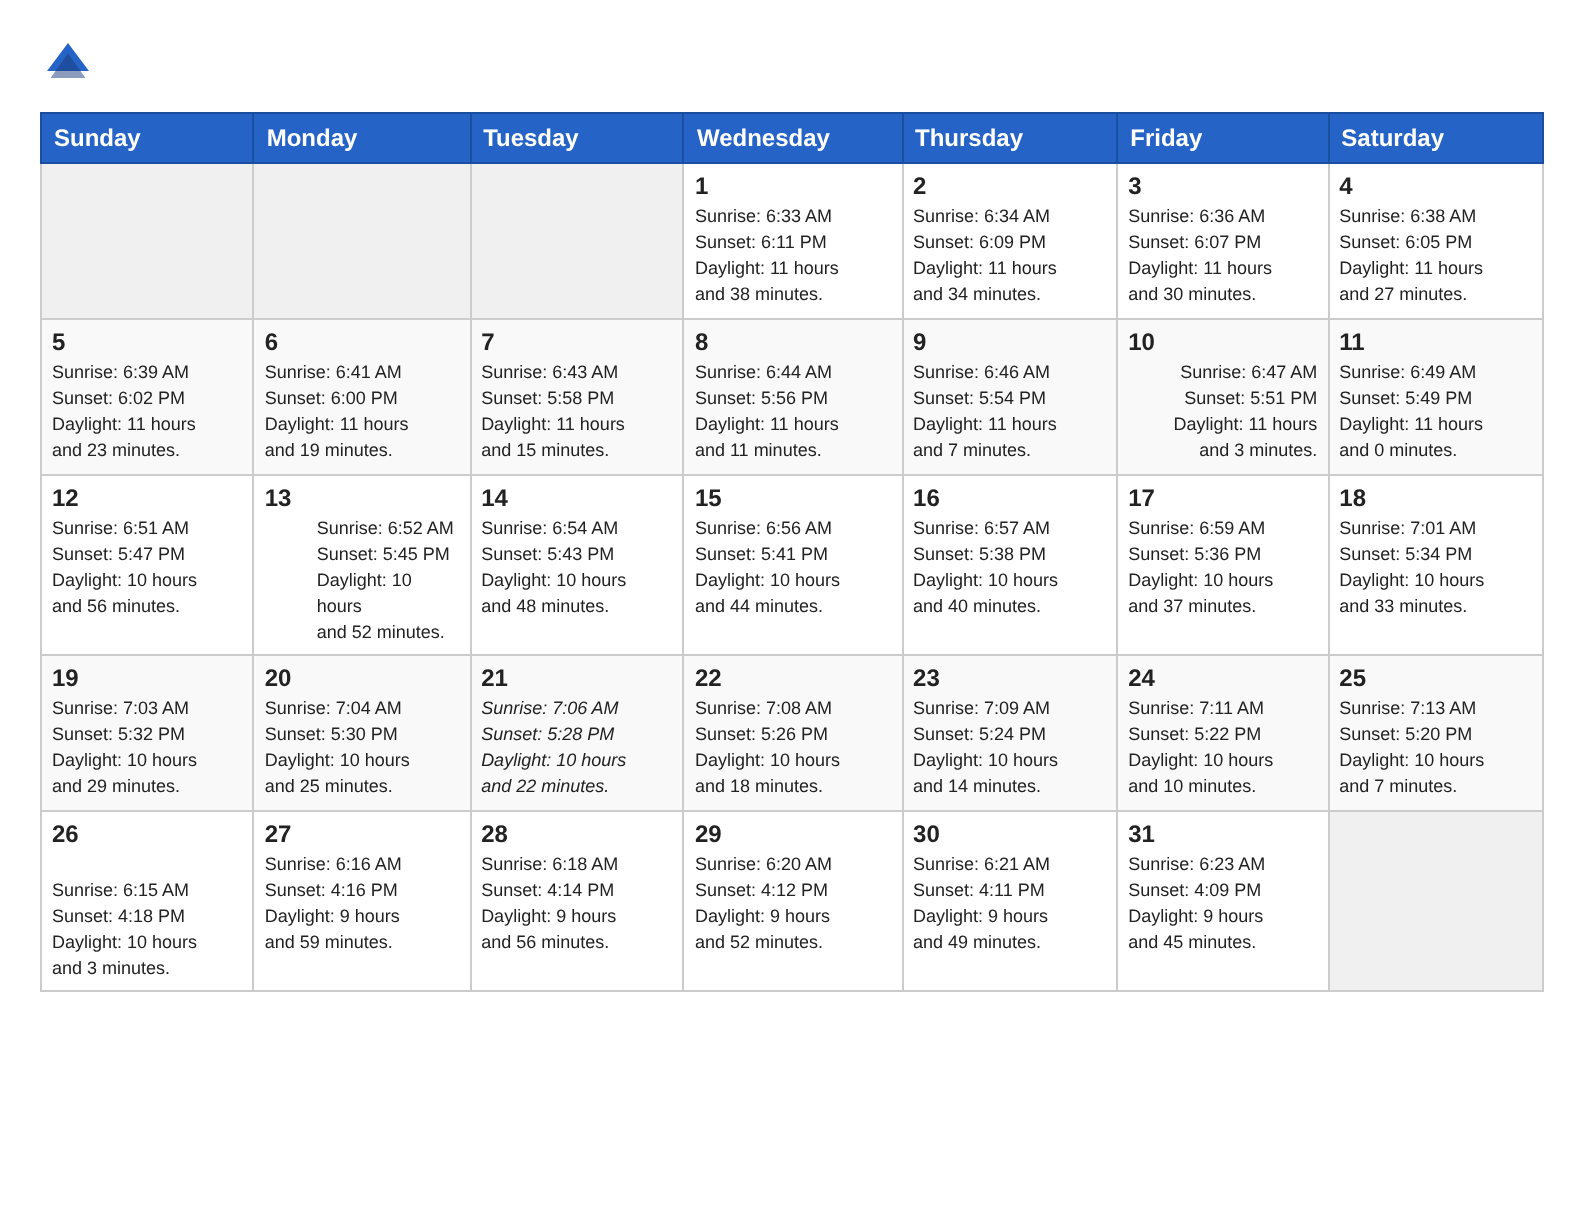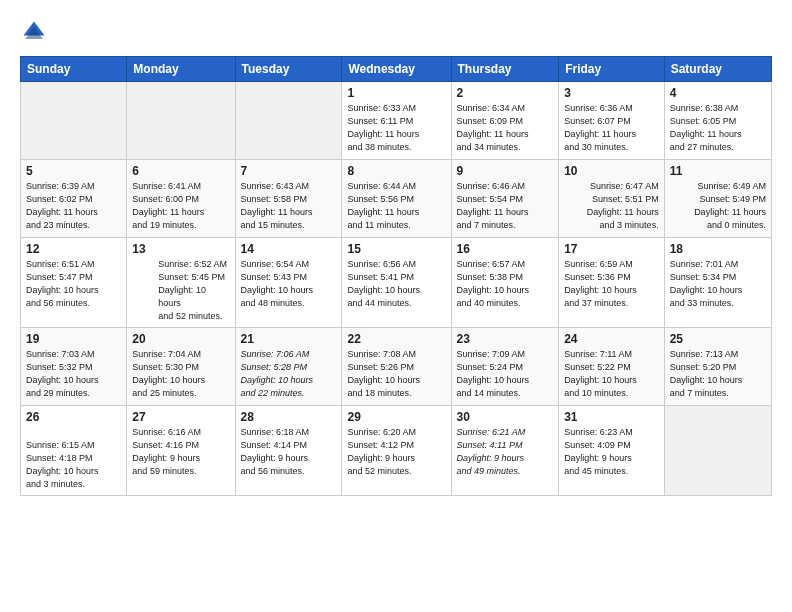--- a/index.html
+++ b/index.html
@@ -199,21 +199,21 @@
           </td>
           <td>
             <span class="day-num">10</span>
             <div class="day-info" style="white-space: pre-line; text-align: right;">Sunrise: 6:47 AM
 Sunset: 5:51 PM
 Daylight: 11 hours
 and 3 minutes.</div>
           </td>
           <td>
             <span class="day-num">11</span>
-            <div class="day-info" style="white-space: pre-line; text-align: right;">Sunrise: 6:49 AM
+            <div class="day-info" style="white-space: pre-line;">Sunrise: 6:49 AM
 Sunset: 5:49 PM
 Daylight: 11 hours
 and 0 minutes.</div>
           </td>
         </tr>
         <tr>
           <td>
             <span class="day-num">12</span>
             <div class="day-info" style="white-space: pre-line;">Sunrise: 6:51 AM
 Sunset: 5:47 PM
@@ -338,21 +338,21 @@
           </td>
           <td>
             <span class="day-num">29</span>
             <div class="day-info" style="white-space: pre-line;">Sunrise: 6:20 AM
 Sunset: 4:12 PM
 Daylight: 9 hours
 and 52 minutes.</div>
           </td>
           <td>
             <span class="day-num">30</span>
-            <div class="day-info" style="white-space: pre-line; font-style: italic;">Sunrise: 6:21 AM
+            <div class="day-info" style="white-space: pre-line;">Sunrise: 6:21 AM
 Sunset: 4:11 PM
 Daylight: 9 hours
 and 49 minutes.</div>
           </td>
           <td>
             <span class="day-num">31</span>
             <div class="day-info" style="white-space: pre-line;">Sunrise: 6:23 AM
 Sunset: 4:09 PM
 Daylight: 9 hours
 and 45 minutes.</div>

